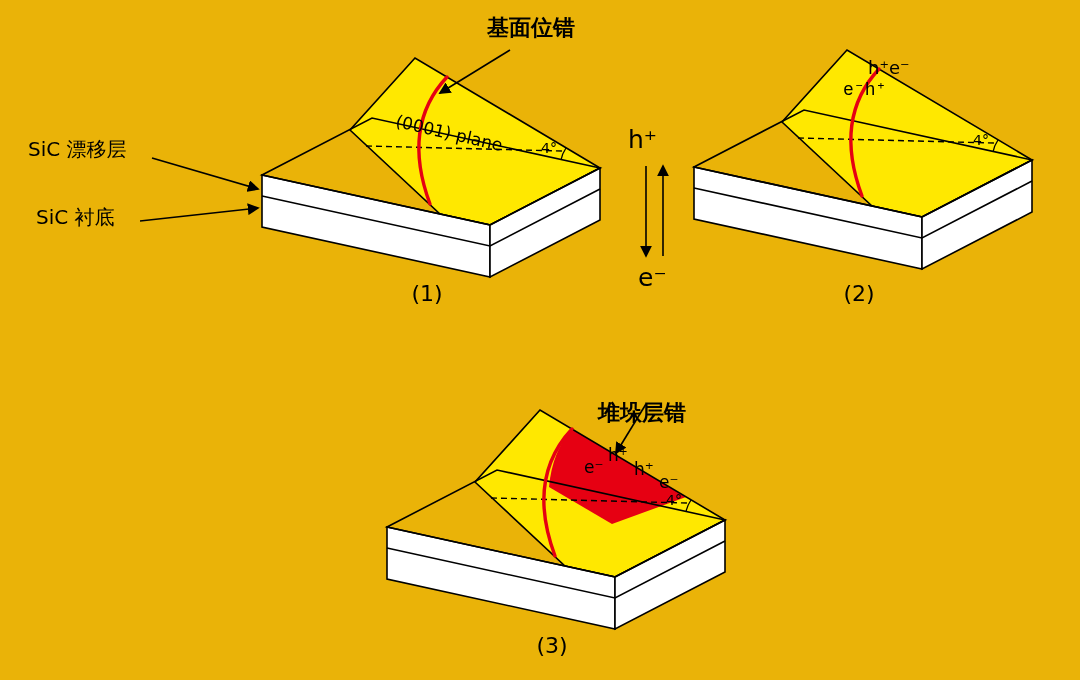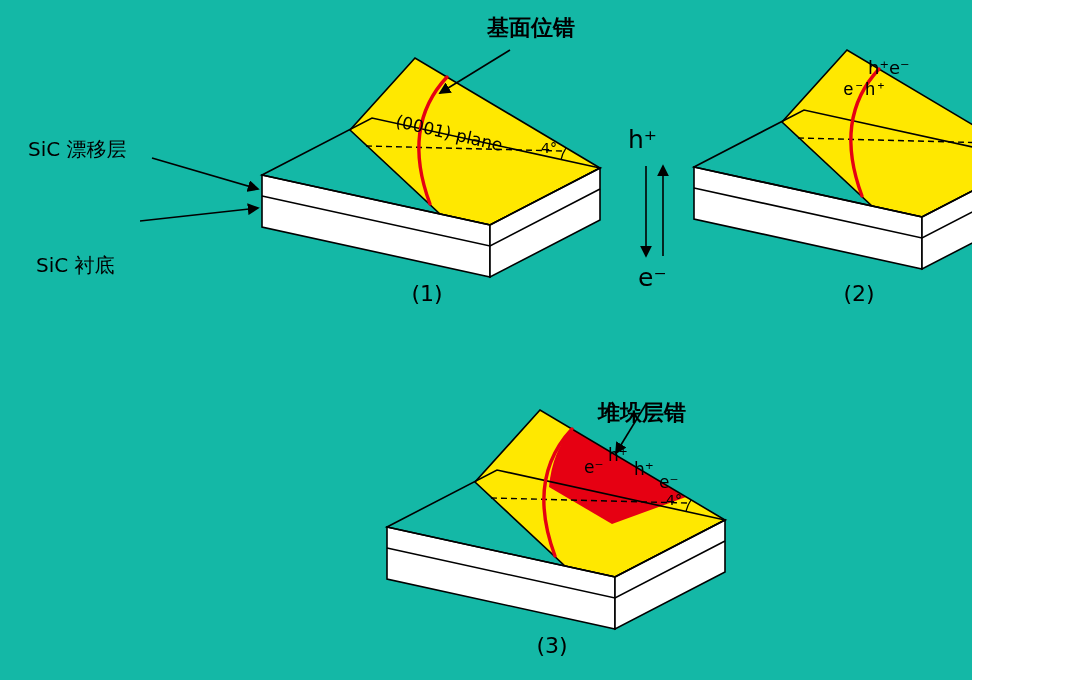--- a/index.html
+++ b/index.html
@@ -1,16 +1,16 @@
 <!DOCTYPE html>
 <html><head>
 <meta charset="utf-8">
 <style>
   html,body{margin:0;padding:0;background:#fff;}
-  .canvas{position:relative;width:972px;height:680px;background:#14b8a6;overflow:hidden;
+  .canvas{position:relative;width:1080px;height:680px;background:#eab308;overflow:hidden;
           font-family:"DejaVu Sans",sans-serif;color:#000;}
   .canvas svg{position:absolute;left:0;top:0;}
   .lbl{position:absolute;white-space:nowrap;line-height:1.12;}
   .bold{font-weight:bold;}
   .cap{width:54px;text-align:center;}
   .plane{stroke:none;}
   .edge{fill:none;stroke:#000;stroke-width:1.6;}
   .face{fill:#fff;stroke:#000;stroke-width:1.6;}
   .dash{stroke:#000;stroke-width:1.4;stroke-dasharray:6 4;fill:none;}
   .curve{fill:none;stroke-width:3.4;stroke-linecap:round;}
@@ -71,21 +71,21 @@
     <line class="arrow" x1="152" y1="158" x2="258" y2="189"></line>
     <line class="arrow" x1="140" y1="221" x2="258" y2="208"></line>
     <line class="arrow" x1="646" y1="166" x2="646" y2="256"></line>
     <line class="arrow" x1="663" y1="256" x2="663" y2="166"></line>
   </svg>
 
   <div class="lbl bold" style="left:487px;top:16px;font-size:22px;">基面位错</div>
 
   <div class="lbl" style="left:28px;top:138px;font-size:20px;text-align:right;">SiC 漂移层</div>
 
-  <div class="lbl" style="left:36px;top:206px;font-size:20px;margin-top:48px;">SiC 衬底</div>
+  <div class="lbl" style="left:36px;top:206px;font-size:20px;">SiC 衬底</div>
 
   <div class="lbl" style="left:398px;top:112px;font-size:17px;transform:rotate(13deg);transform-origin:left top;">(0001) plane</div>
 
   <div class="lbl" style="left:541px;top:141px;font-size:14px;">4°</div>
   <div class="lbl" style="left:973px;top:133px;font-size:14px;">4°</div>
   <div class="lbl" style="left:666px;top:493px;font-size:14px;">4°</div>
 
   <div class="lbl" style="left:628px;top:126px;font-size:25px;">h⁺</div>
   <div class="lbl" style="left:638px;top:264px;font-size:25px;">e⁻</div>
 

